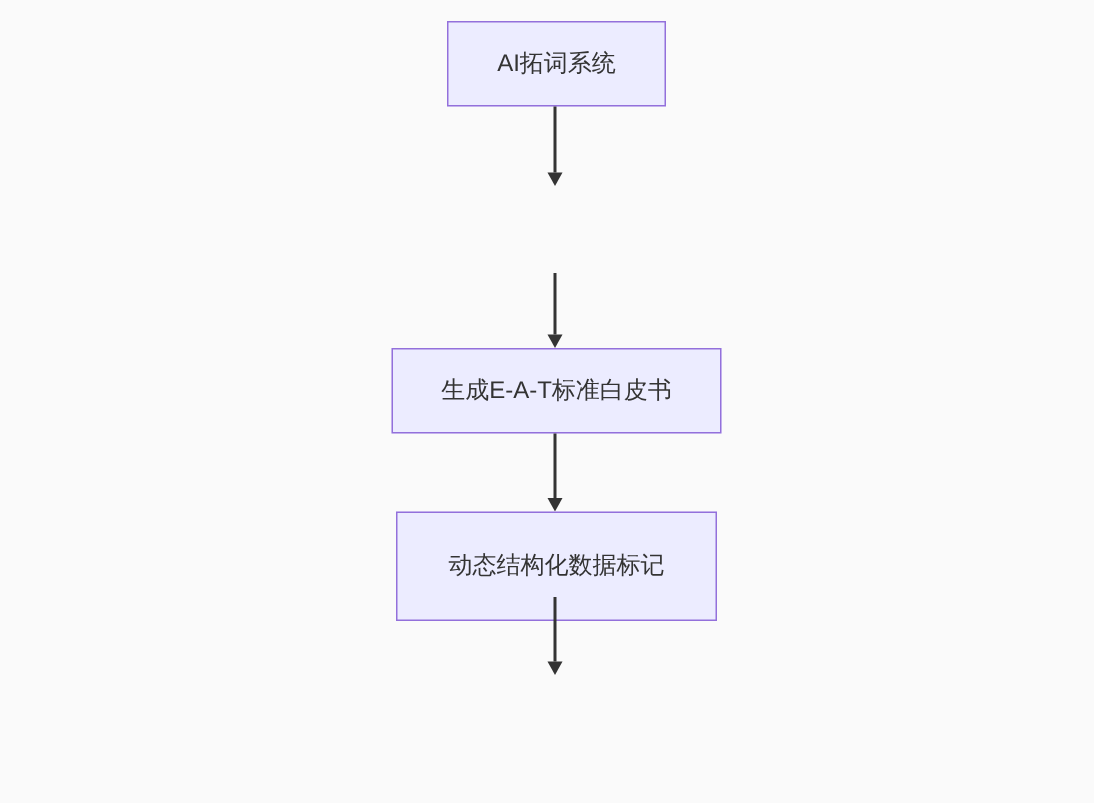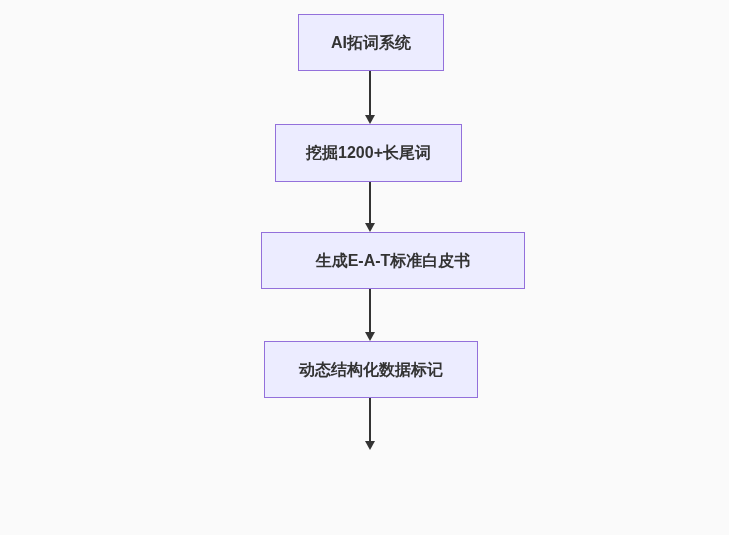--- a/index.html
+++ b/index.html
@@ -27,26 +27,25 @@
     background:var(--node-fill);
     border:1px solid var(--node-border);
     color:var(--text);
     display:flex;
     align-items:center;
     justify-content:center;
     font-size:16px;
     line-height:1.2;
     text-align:center;
     white-space:nowrap;
-    font-weight:bold;
   }
   .node1{left:298px;top:14px;width:146px;height:57px;}
   .node2{left:275px;top:124px;width:187px;height:58px;}
-  .node3{left:261px;top:232px;width:264px;height:57px;}
-  .node4{left:264px;top:341px;width:214px;height:57px;}
+  .node3{left:261px;top:232px;width:220px;height:57px;}
+  .node4{left:264px;top:341px;width:214px;height:73px;}
   .node5{left:253px;top:450px;width:235px;height:57px;}
   .edge{
     position:absolute;
     left:363px;
     width:14px;
     display:flex;
     flex-direction:column;
     align-items:center;
   }
   .edge1{top:71px;height:53px;}
@@ -72,23 +71,20 @@
 
   <div class="node node1">
     <span>AI拓词系统</span>
   </div>
 
   <div class="edge edge1">
     <div class="edge-line"></div>
     <div class="edge-head"></div>
   </div>
 
-  <div class="node node2">
-    <span>挖掘1200+长尾词</span>
-  </div>
 
   <div class="edge edge2">
     <div class="edge-line"></div>
     <div class="edge-head"></div>
   </div>
 
   <div class="node node3">
     <span>生成E-A-T标准白皮书</span>
   </div>
 

